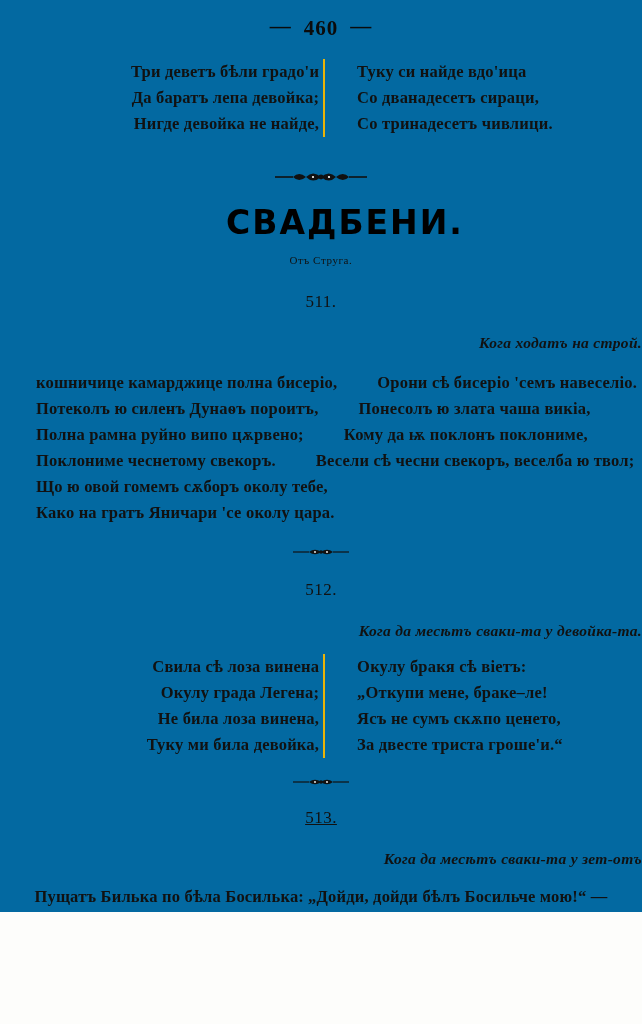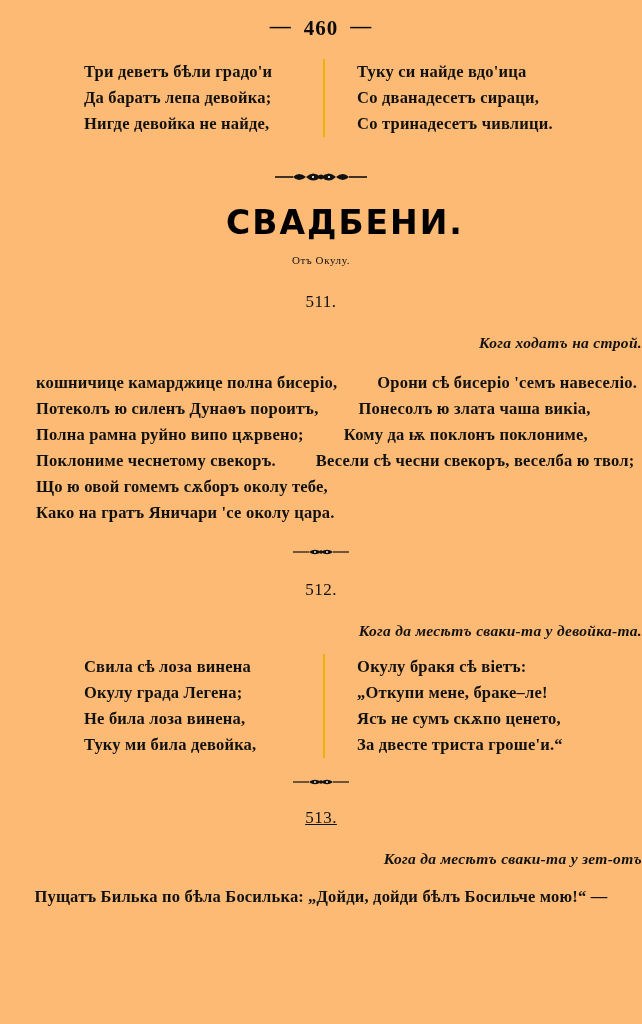--- a/index.html
+++ b/index.html
@@ -10,23 +10,23 @@
     width: 642px;
     height: 1024px;
     background: #fdfdfb;
     font-family: "Liberation Serif", "DejaVu Serif", serif;
     color: #111111;
     position: relative;
     overflow: hidden;
   }
   .page {
     width: 642px;
-    height: 1024px;
+    height: 912px;
     position: relative;
-    background: #fdba74;
+    background: #0369a1;
   }
 
   
   .page-header {
     text-align: center;
     font-size: 21px;
     font-weight: bold;
     letter-spacing: 1px;
     padding-top: 16px;
     color: #0b0b0b;
@@ -43,20 +43,21 @@
     display: flex;
     margin-top: 18px;
     padding: 0 22px 0 22px;
   }
   .col {
     flex: 1 1 50%;
     box-sizing: border-box;
   }
   .col-left {
     padding-left: 62px;
+    text-align: right;
   }
   .col-right {
     padding-left: 32px;
     border-left: 2px solid #eab308;
     margin-left: 4px;
   }
   .verse-line {
     font-size: 16.5px;
     line-height: 26px;
     white-space: nowrap;
@@ -164,21 +165,21 @@
       <path d="M76 8 Q70 2 63 8 Q70 14 76 8 Z" fill="#111"></path>
       <path d="M33 8 Q40 1 48 8 Q40 15 33 8 Z" fill="#111"></path>
       <path d="M63 8 Q56 1 48 8 Q56 15 63 8 Z" fill="#111"></path>
       <circle cx="48" cy="8" r="2.4" fill="#111"></circle>
       <circle cx="40" cy="8" r="1.1" fill="#fdfdfb"></circle>
       <circle cx="56" cy="8" r="1.1" fill="#fdfdfb"></circle>
     </svg>
   </div>
 
   <div class="section-title">СВАДБЕНИ.</div>
-  <div class="section-source">Отъ Окулу.</div>
+  <div class="section-source">Отъ Струга.</div>
 
   <div>
     <div class="song-number">511.</div>
     <div class="song-subtitle">Кога ходатъ на строй.</div>
     <div class="song-body">
       <div class="body-inner">
         <div class="verse-line">кошничице камарджице полна бисеріо,</div>
         <div class="verse-line">Орони сѣ бисеріо 'семъ навеселіо.</div>
         <div class="verse-line">Потеколъ ю силенъ Дунаѳъ пороитъ,</div>
         <div class="verse-line">Понесолъ ю злата чаша викіа,</div>

